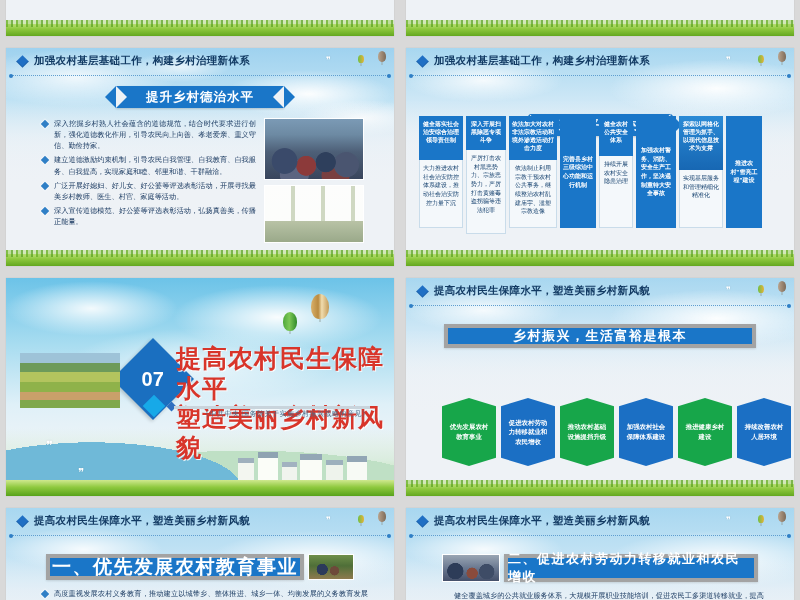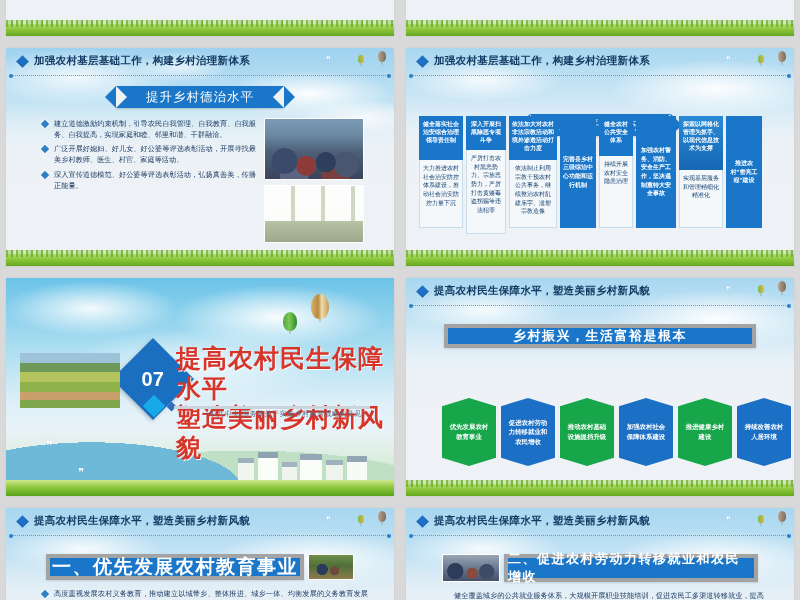--- a/index.html
+++ b/index.html
@@ -81,21 +81,21 @@
   }
   .hdr-rule::before{ left:-3px; } .hdr-rule::after{ right:-3px; }
 
   
   .deco { position:absolute; right:6px; top:1px; width:70px; height:26px; z-index:7; }
 
   
   .ribbon-wrap { position:absolute; left:0; right:0; z-index:6; display:flex; justify-content:center; }
   .ribbon {
     position:relative; height:22px; padding:0 30px;
-    background:#1a76c8; color:#fff; font-size:12.5px; font-weight:normal;
+    background:#1a76c8; color:#fff; font-size:12.5px; font-weight:bold;
     display:flex; align-items:center; justify-content:center; letter-spacing:1px;
     box-shadow:0 1px 2px rgba(0,0,0,.18);
   }
   .ribbon::before{
     content:""; position:absolute; left:-11px; top:0; border-style:solid;
     border-width:11px 11px 11px 0; border-color:transparent #1a76c8 transparent transparent;
   }
   .ribbon::after{
     content:""; position:absolute; right:-11px; top:0; border-style:solid;
     border-width:11px 0 11px 11px; border-color:transparent transparent transparent #1a76c8;
@@ -286,20 +286,24 @@
         <div class="ribbon">
           <span class="notch-l"></span>
           <span>提升乡村德治水平</span>
           <span class="notch-r"></span>
         </div>
       </div>
 
       <div class="bullets" style="left:36px; top:70px; width:214px;">
         <div class="bullet-item">
           <div class="bullet-mark"></div>
+          <div class="bullet-text">深入挖掘乡村熟人社会蕴含的道德规范，结合时代要求进行创新，强化道德教化作用，引导农民向上向善、孝老爱亲、重义守信、勤俭持家。</div>
+        </div>
+        <div class="bullet-item">
+          <div class="bullet-mark"></div>
           <div class="bullet-text">建立道德激励约束机制，引导农民自我管理、自我教育、自我服务、自我提高，实现家庭和睦、邻里和谐、干群融洽。</div>
         </div>
         <div class="bullet-item">
           <div class="bullet-mark"></div>
           <div class="bullet-text">广泛开展好媳妇、好儿女、好公婆等评选表彰活动，开展寻找最美乡村教师、医生、村官、家庭等活动。</div>
         </div>
         <div class="bullet-item">
           <div class="bullet-mark"></div>
           <div class="bullet-text">深入宣传道德模范、好公婆等评选表彰活动，弘扬真善美，传播正能量。</div>
         </div>

